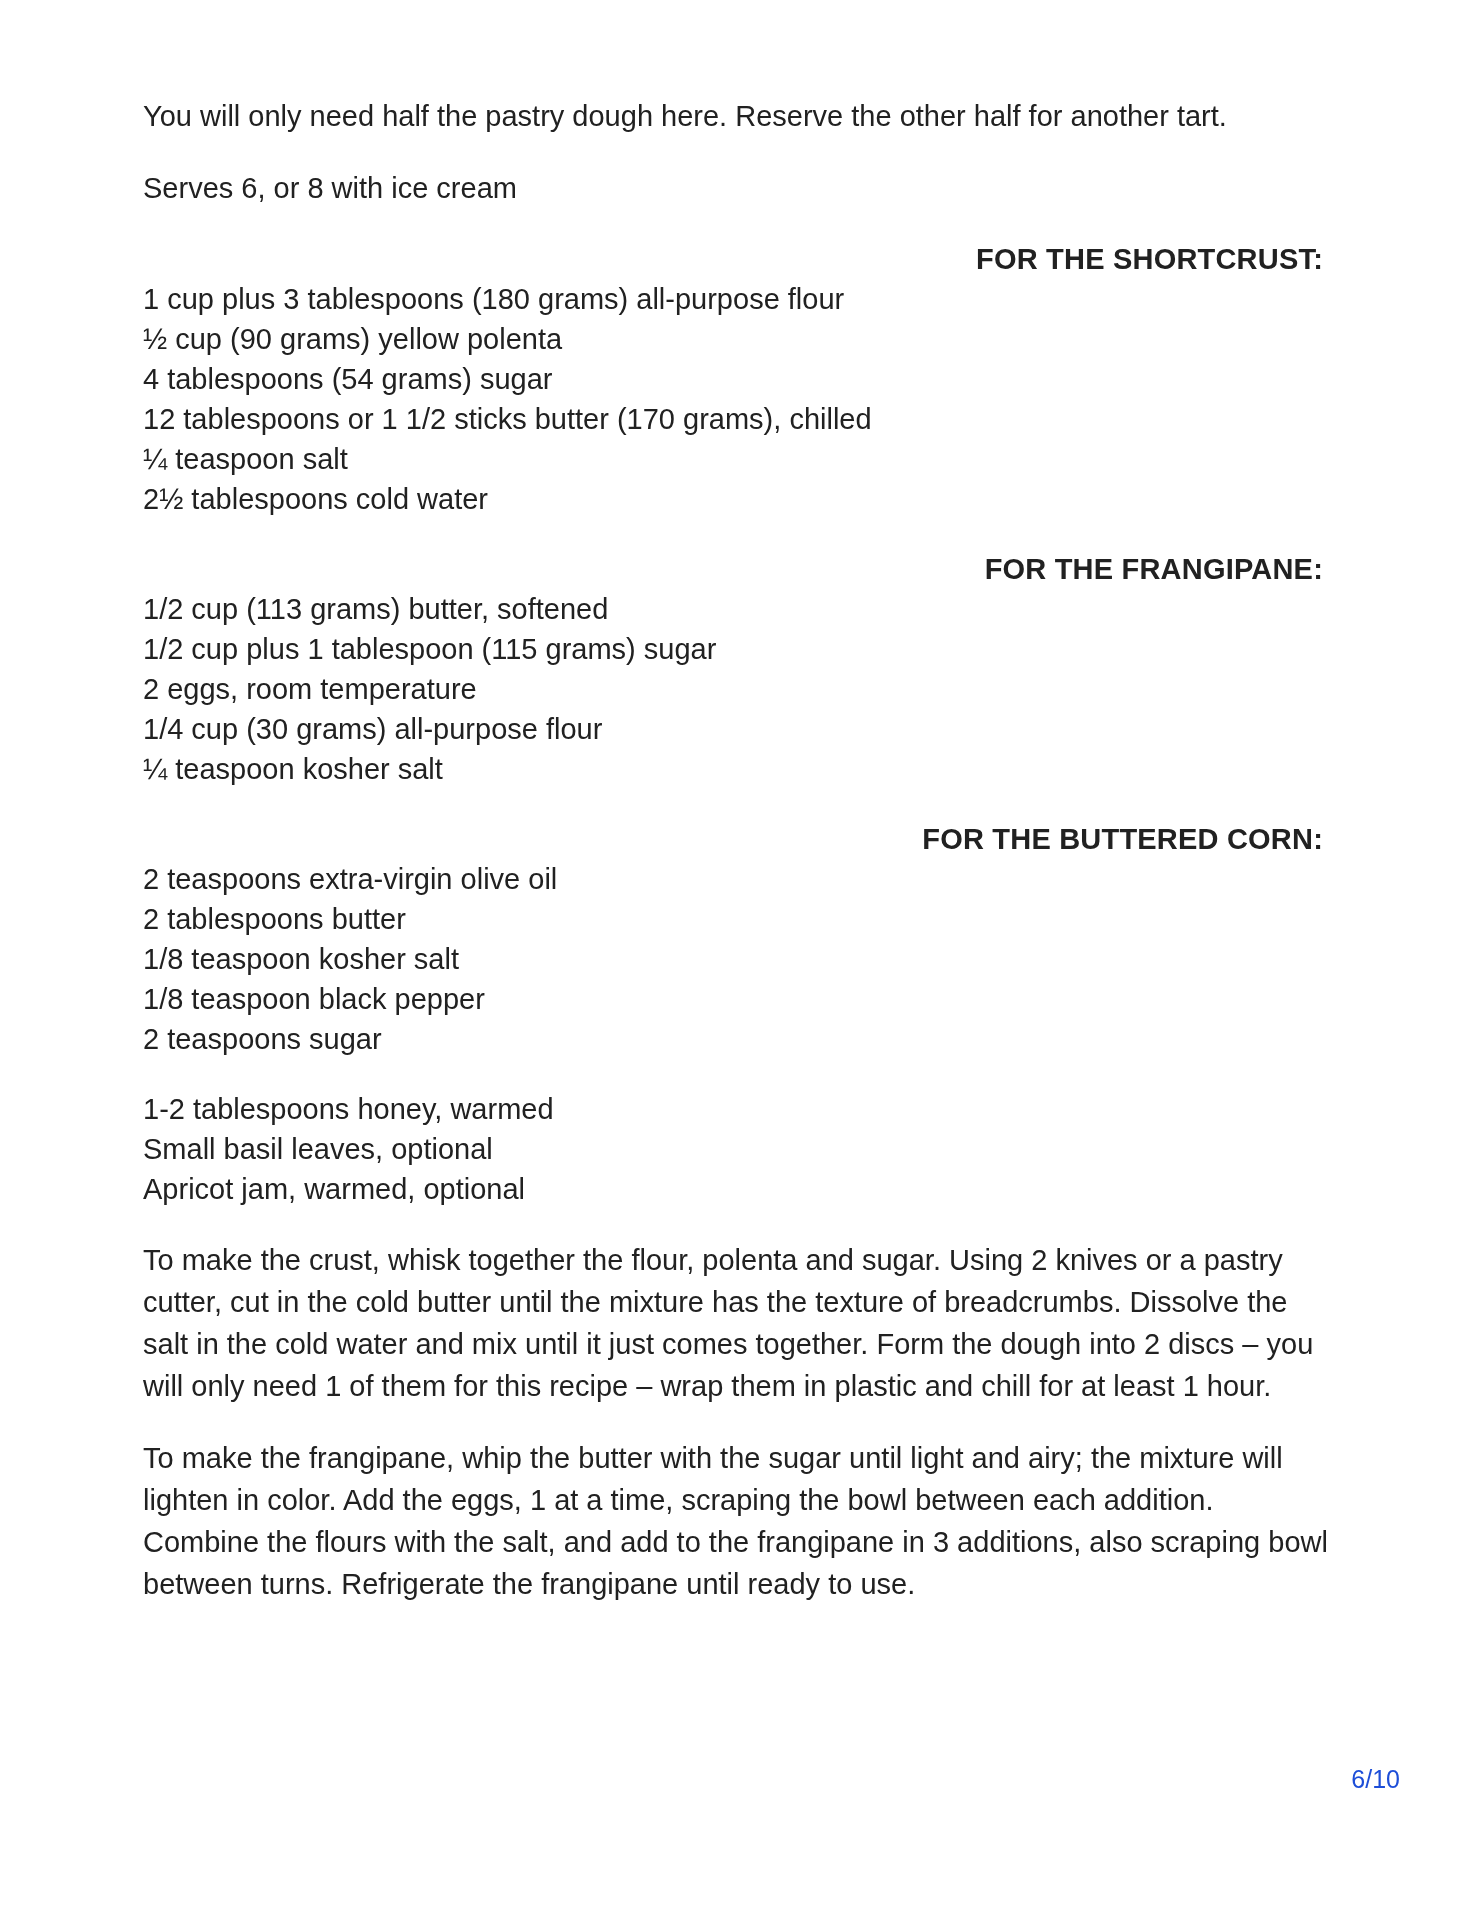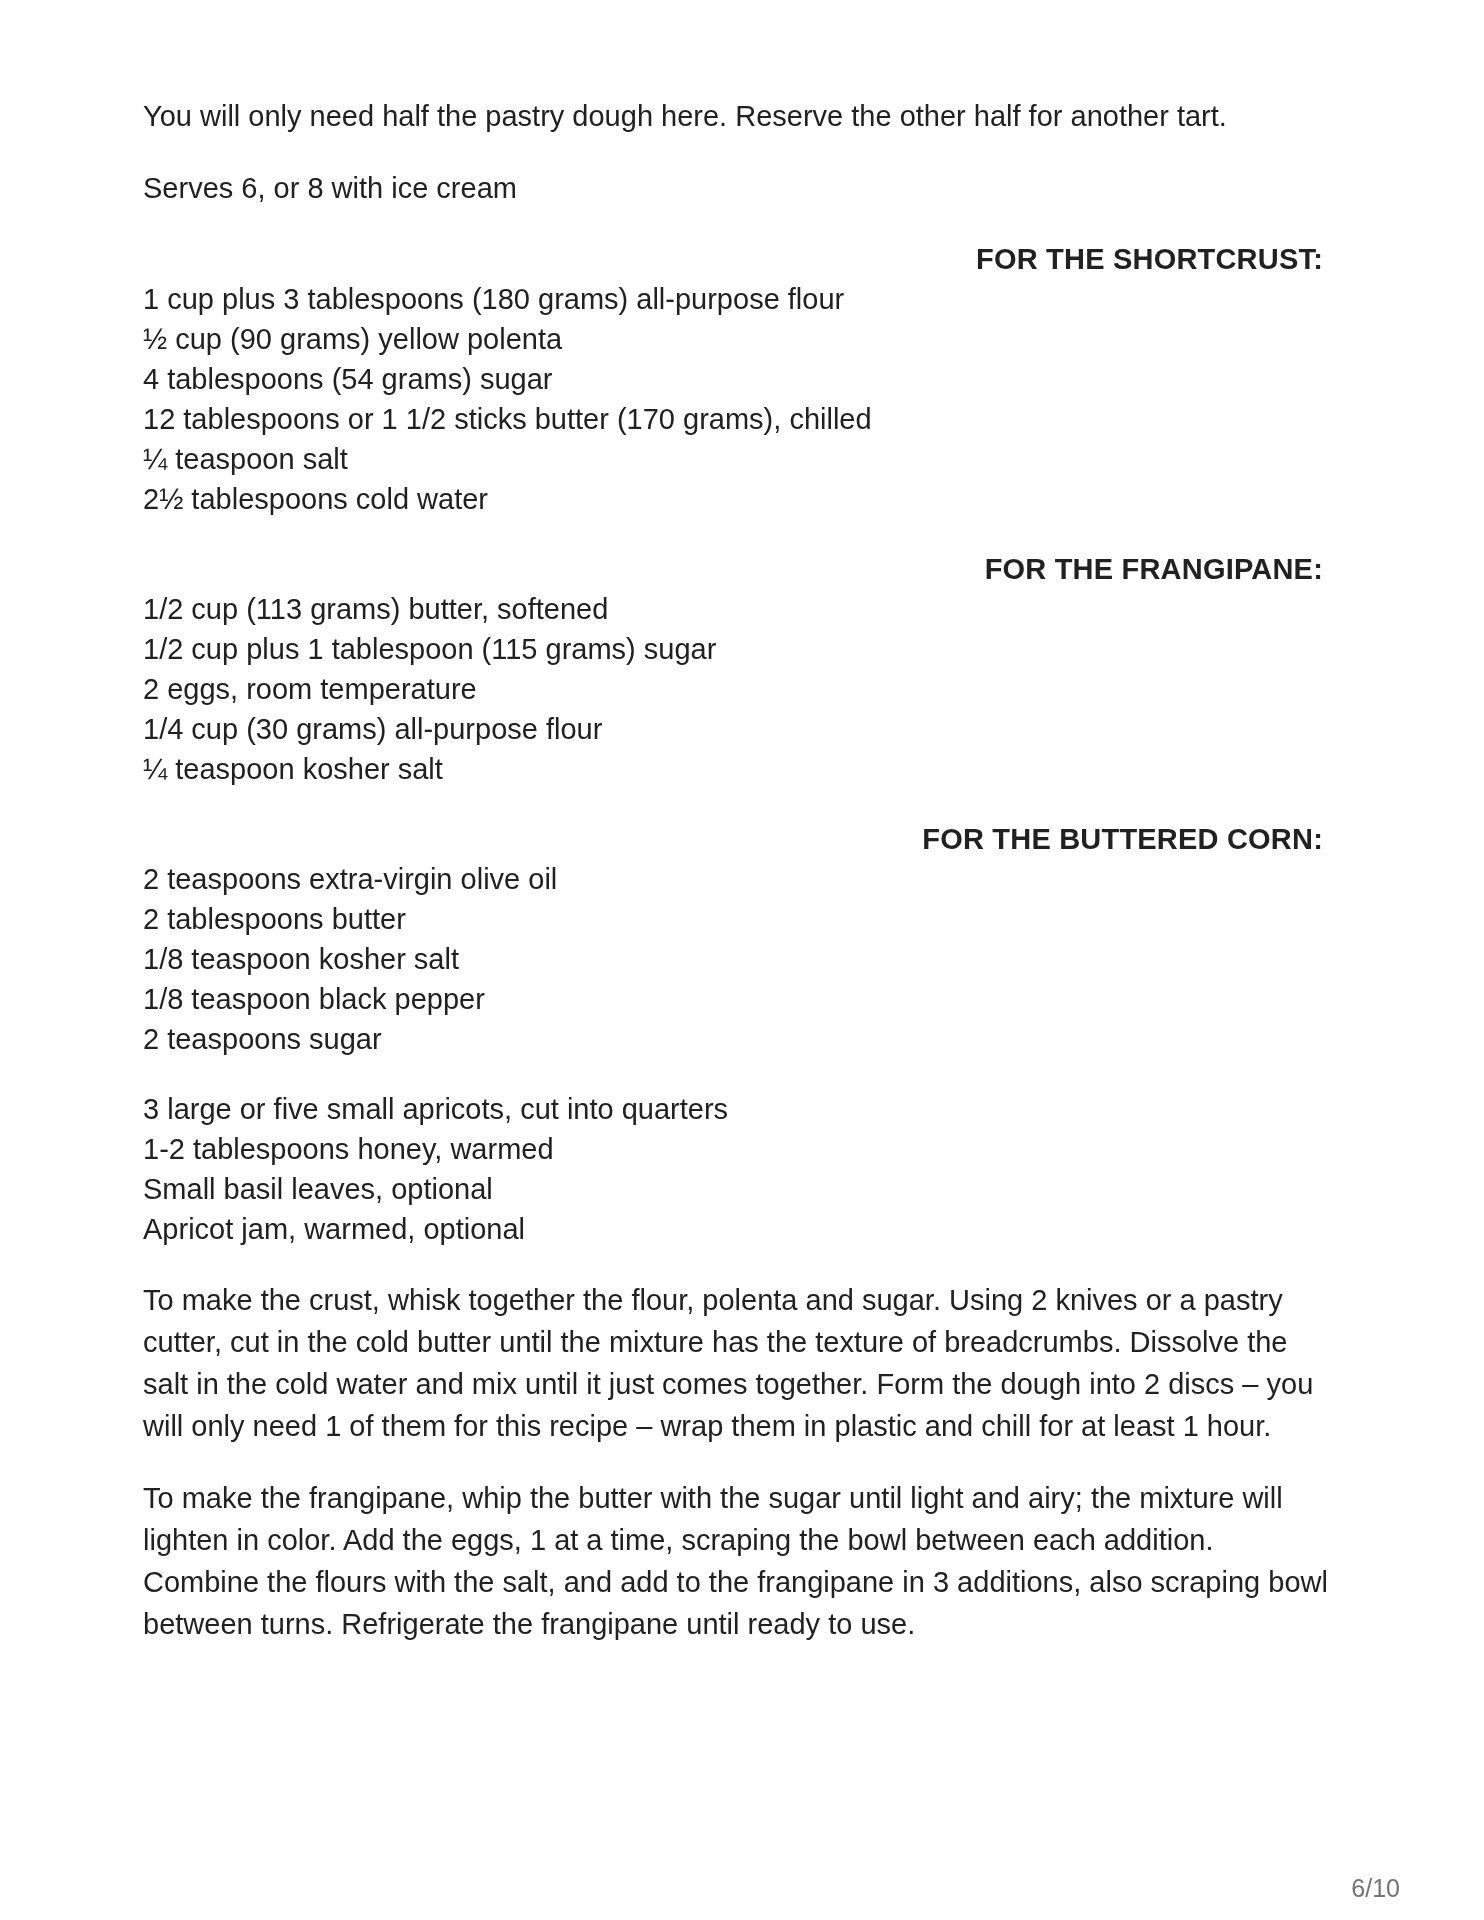--- a/index.html
+++ b/index.html
@@ -48,25 +48,25 @@
   .para {
     margin-top: 30px;
     font-size: 29px;
     line-height: 42px;
   }
   .para .line {
     white-space: nowrap;
   }
   .page-number {
     position: absolute;
-    top: 1873px;
+    top: 1764px;
     right: 84px;
     font-size: 25px;
     line-height: 30px;
-    color: #737373;
+    color: #1d4ed8;
   }
 </style>
 </head>
 <body>
 
 <div class="content">
 
   <div class="intro">You will only need half the pastry dough here. Reserve the other half for another tart.</div>
 
   <div class="serves">Serves 6, or 8 with ice cream</div>
@@ -93,21 +93,20 @@
   <div class="section">
     <div class="heading">FOR THE BUTTERED CORN:</div>
     <div class="ingredient-line">2 teaspoons extra-virgin olive oil</div>
     <div class="ingredient-line">2 tablespoons butter</div>
     <div class="ingredient-line">1/8 teaspoon kosher salt</div>
     <div class="ingredient-line">1/8 teaspoon black pepper</div>
     <div class="ingredient-line">2 teaspoons sugar</div>
   </div>
 
   <div class="section">
-    <div class="ingredient-line">3 large or five small apricots, cut into quarters</div>
     <div class="ingredient-line">1-2 tablespoons honey, warmed</div>
     <div class="ingredient-line">Small basil leaves, optional</div>
     <div class="ingredient-line">Apricot jam, warmed, optional</div>
   </div>
 
   <div class="para">
     <div class="line">To make the crust, whisk together the flour, polenta and sugar. Using 2 knives or a pastry</div>
     <div class="line">cutter, cut in the cold butter until the mixture has the texture of breadcrumbs. Dissolve the</div>
     <div class="line">salt in the cold water and mix until it just comes together. Form the dough into 2 discs – you</div>
     <div class="line">will only need 1 of them for this recipe – wrap them in plastic and chill for at least 1 hour.</div>

